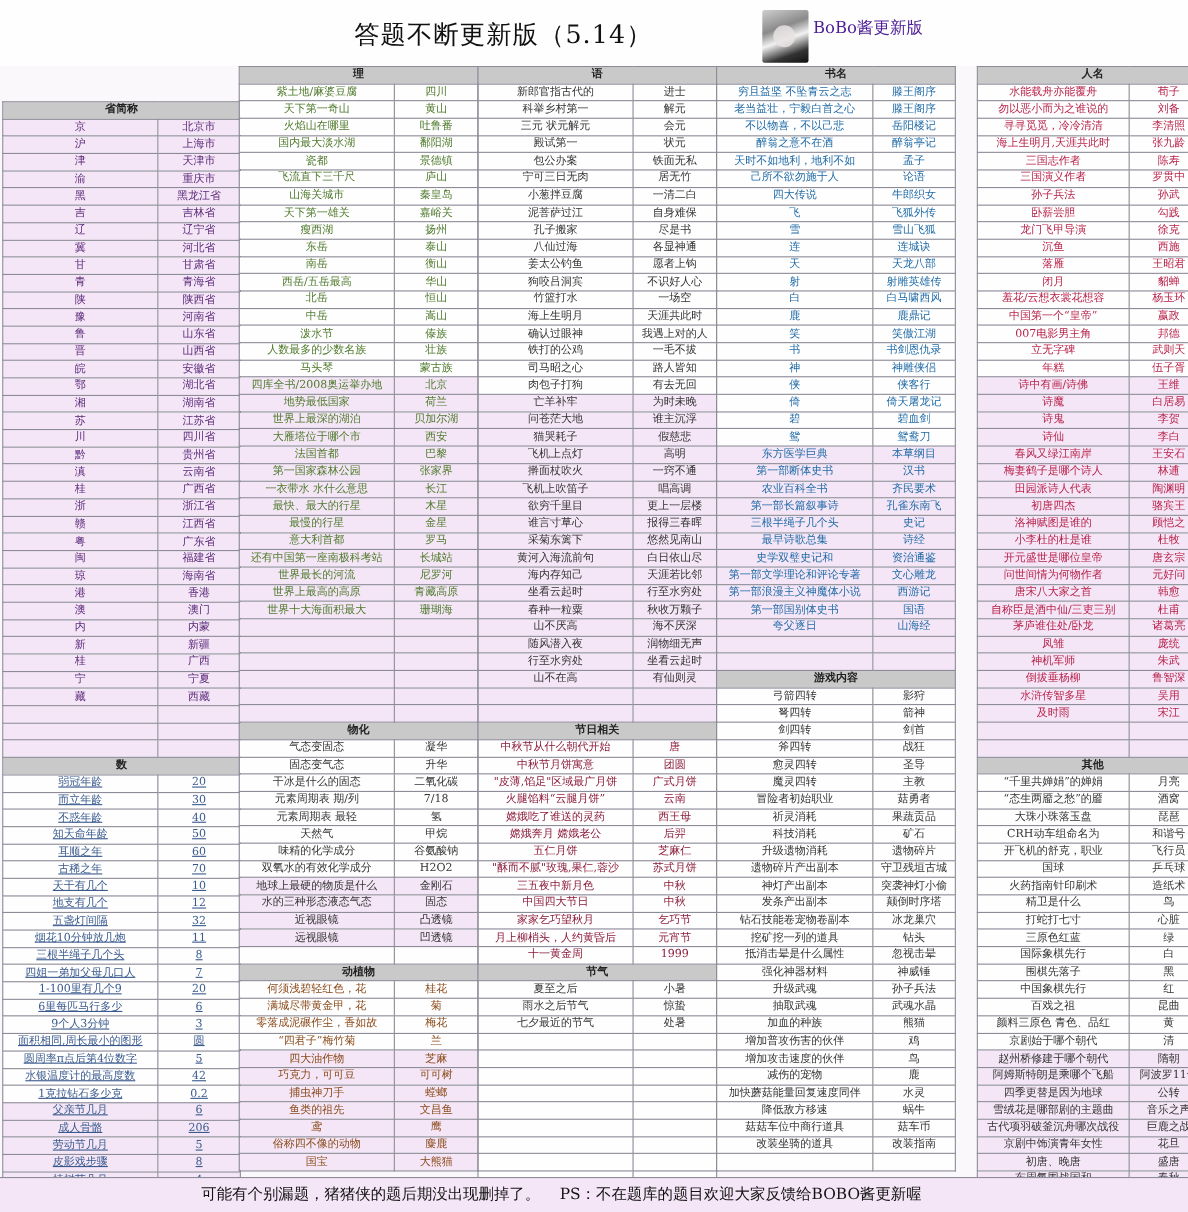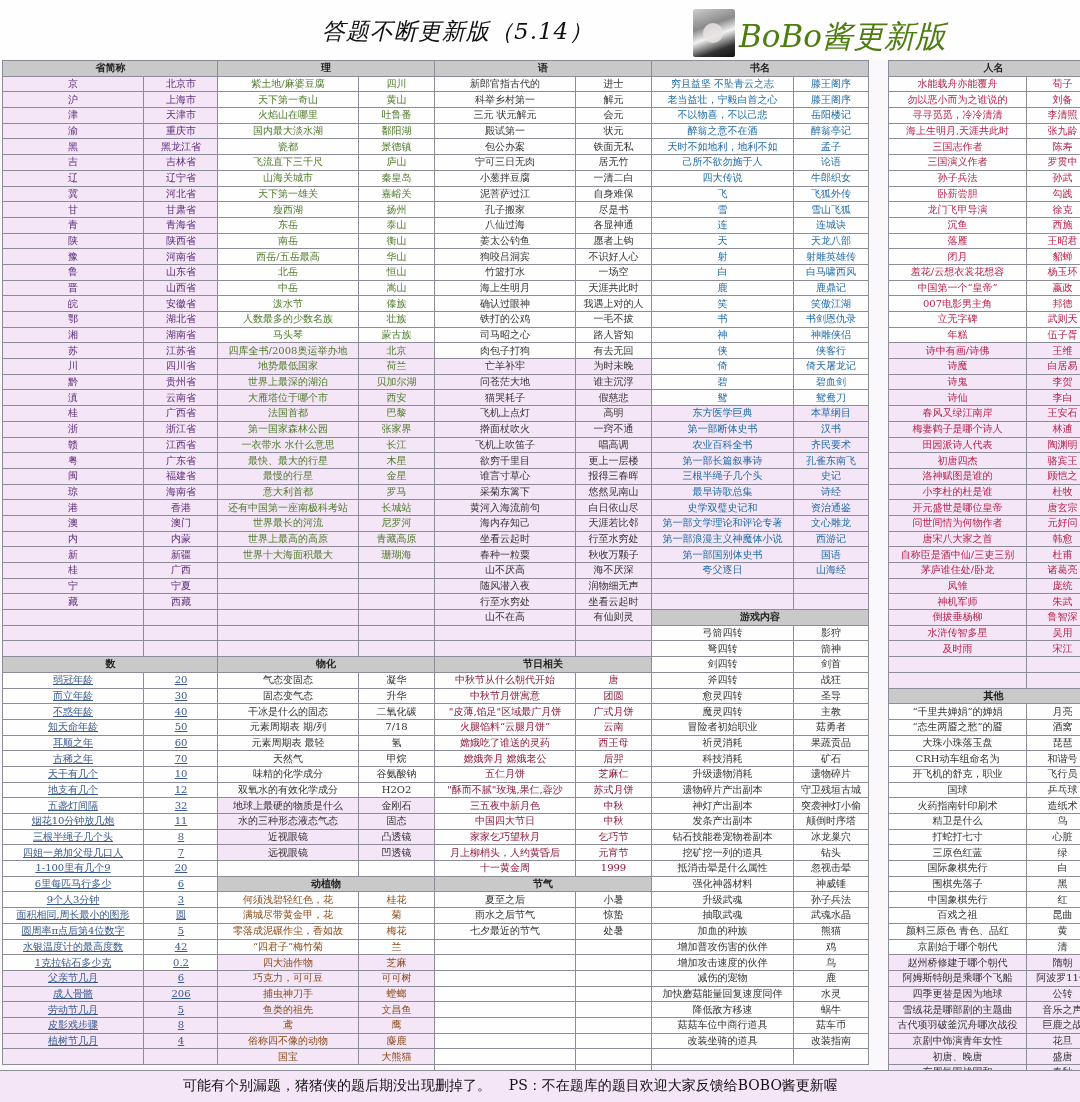--- a/index.html
+++ b/index.html
@@ -1,21 +1,21 @@
 <!DOCTYPE html>
 <html><head>
 <meta charset="utf-8">
 <style>
   html,body{margin:0;padding:0;}
   body{width:1080px;height:1102px;background:#fbf8fb;font-family:"DejaVu Serif","Liberation Serif",serif;position:relative;overflow:hidden;}
-  .titlebar{position:absolute;left:0;top:0;width:1080px;height:60px;background:#fefefe;font-style:italic;}
+  .titlebar{position:absolute;left:0;top:0;width:1080px;height:60px;background:#fefefe;}
   .title-main{position:absolute;left:322px;top:16px;font-size:23px;color:#111;letter-spacing:1px;white-space:nowrap;}
   .avatar{position:absolute;left:693px;top:9px;width:42px;height:48px;background:linear-gradient(160deg,#cfcfcf 0%,#8a8a8a 35%,#f2f2f2 55%,#333 80%,#111 100%);border-radius:2px;}
   .avatar:after{content:"";position:absolute;left:10px;top:14px;width:20px;height:20px;border-radius:50%;background:#e9e3e3;opacity:.85;}
-  .title-brand{position:absolute;left:739px;top:16px;font-size:31px;color:#4d7c0f;white-space:nowrap;}
+  .title-brand{position:absolute;left:739px;top:16px;font-size:15px;color:#4c1d95;white-space:nowrap;}
   .grid{position:absolute;top:60px;border-collapse:collapse;table-layout:fixed;font-size:10px;}
   .grid td{border:1px solid #8c8c98;height:14.7px;padding:0;text-align:center;white-space:nowrap;overflow:hidden;line-height:14px;}
   .grid td.hd{background:#c9c9c9;color:#222;font-weight:bold;font-size:10px;}
   .pk{background:#f4e6f6;}
   .wh{background:#fefefe;}
   .c-purple{color:#5b2a7a;}
   .c-green{color:#4f7a2c;}
   .c-dark{color:#333;}
   .c-blue{color:#1f6aa6;}
   .c-red{color:#b8224a;}
@@ -27,21 +27,21 @@
 </style>
 </head>
 <body>
 
 <div class="titlebar">
   <div class="title-main">答题不断更新版（5.14）</div>
   <div class="avatar"></div>
   <div class="title-brand">BoBo酱更新版</div>
 </div>
 
-<table class="grid" style="left:2px;width:216px;">
+<table class="grid" style="left:2px;width:216px;margin-top:32px;">
   <colgroup>
       <col style="width:141px">
       <col style="width:75px">
     </colgroup>
   <tbody id="col1">
       <tr>
         <td class="hd" colspan="2">省简称</td>
       </tr>
       <tr class="pk">
         <td class="c-purple">京</td>

